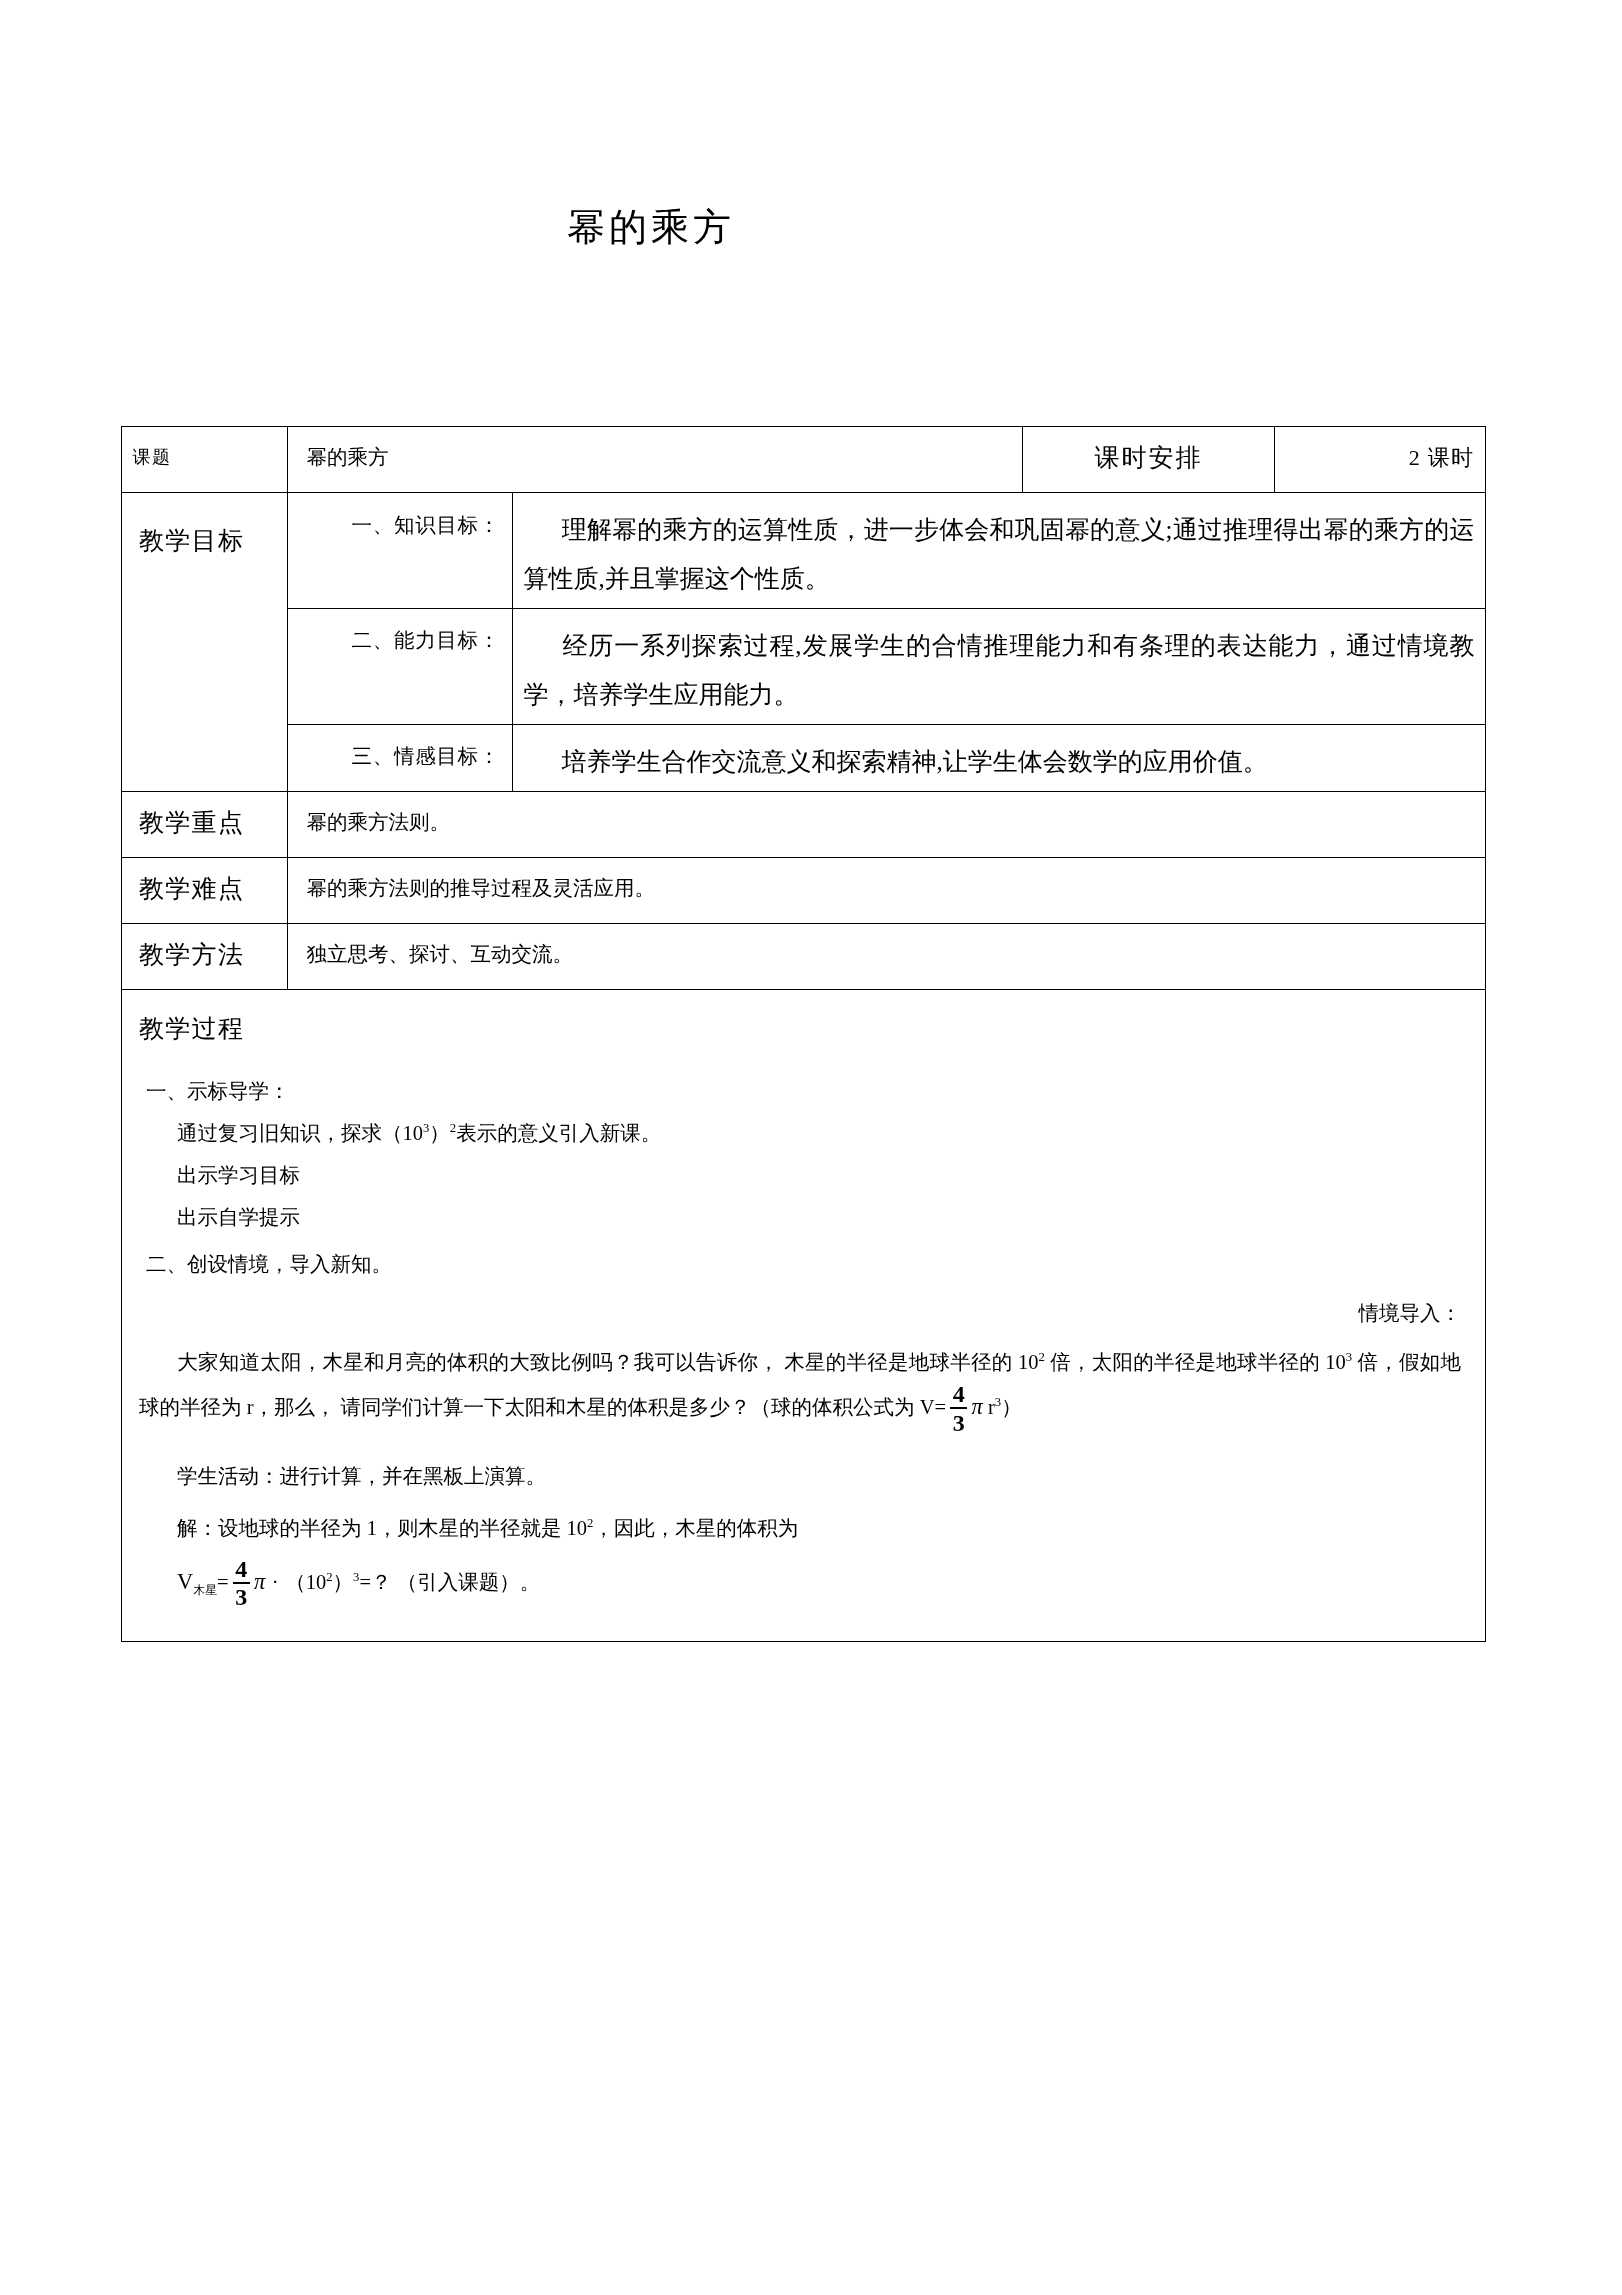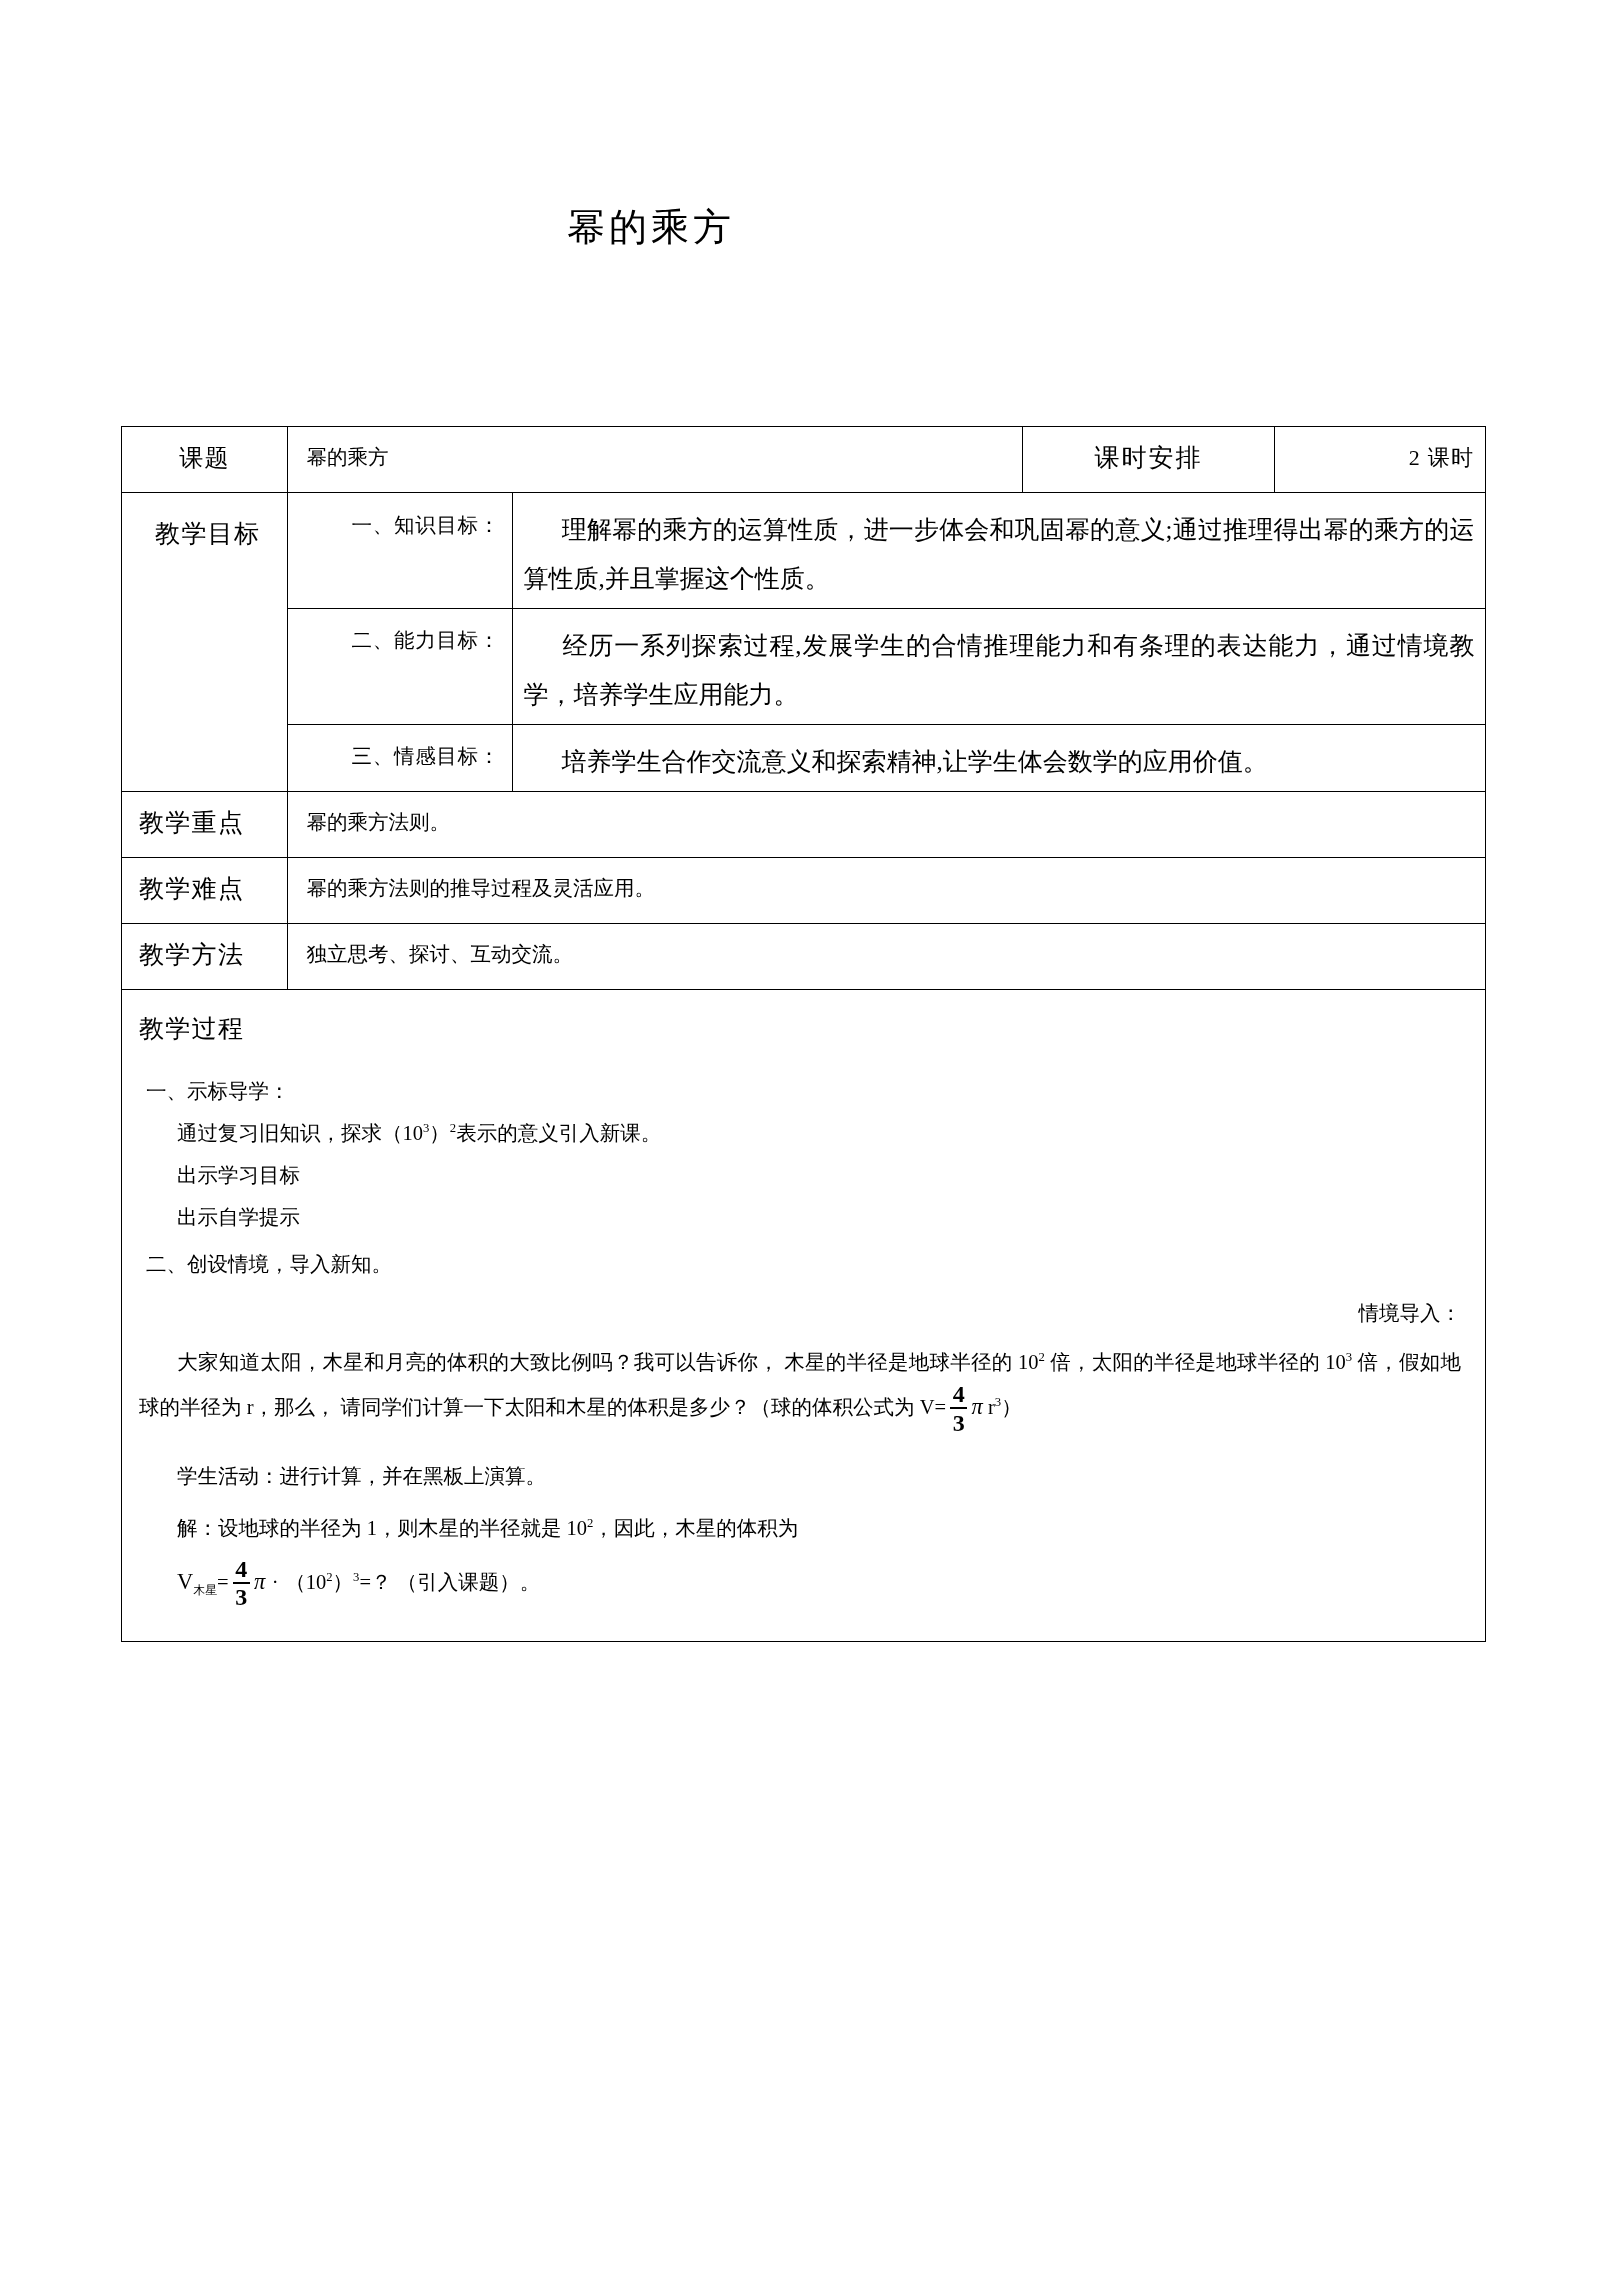--- a/index.html
+++ b/index.html
@@ -43,31 +43,31 @@
     table-layout: fixed;
   }
   .lesson-table td {
     border: 1.3px solid #000000;
     vertical-align: top;
     padding: 9.3px 10.6px 12px 10.6px;
     font-size: 20.5px;
     line-height: 1.75;
   }
   td.label-cell {
-    font-size: 24px;
-    vertical-align: middle;
-    text-align: center;
+    font-size: 18px;
+    vertical-align: middle;
+    text-align: left;
     letter-spacing: 1.3px;
   }
   td.label-cell-left {
     font-size: 25px;
     vertical-align: top;
-    text-align: center;
+    text-align: left;
     padding-left: 17px;
-    padding-top: 19px;
+    padding-top: 26px;
     letter-spacing: 1.3px;
     margin-top: 40px;
   }
   td.sub-label {
     font-size: 20.5px;
     text-align: right;
     vertical-align: top;
     white-space: nowrap;
     padding-top: 14.6px;
     padding-right: 12px;

